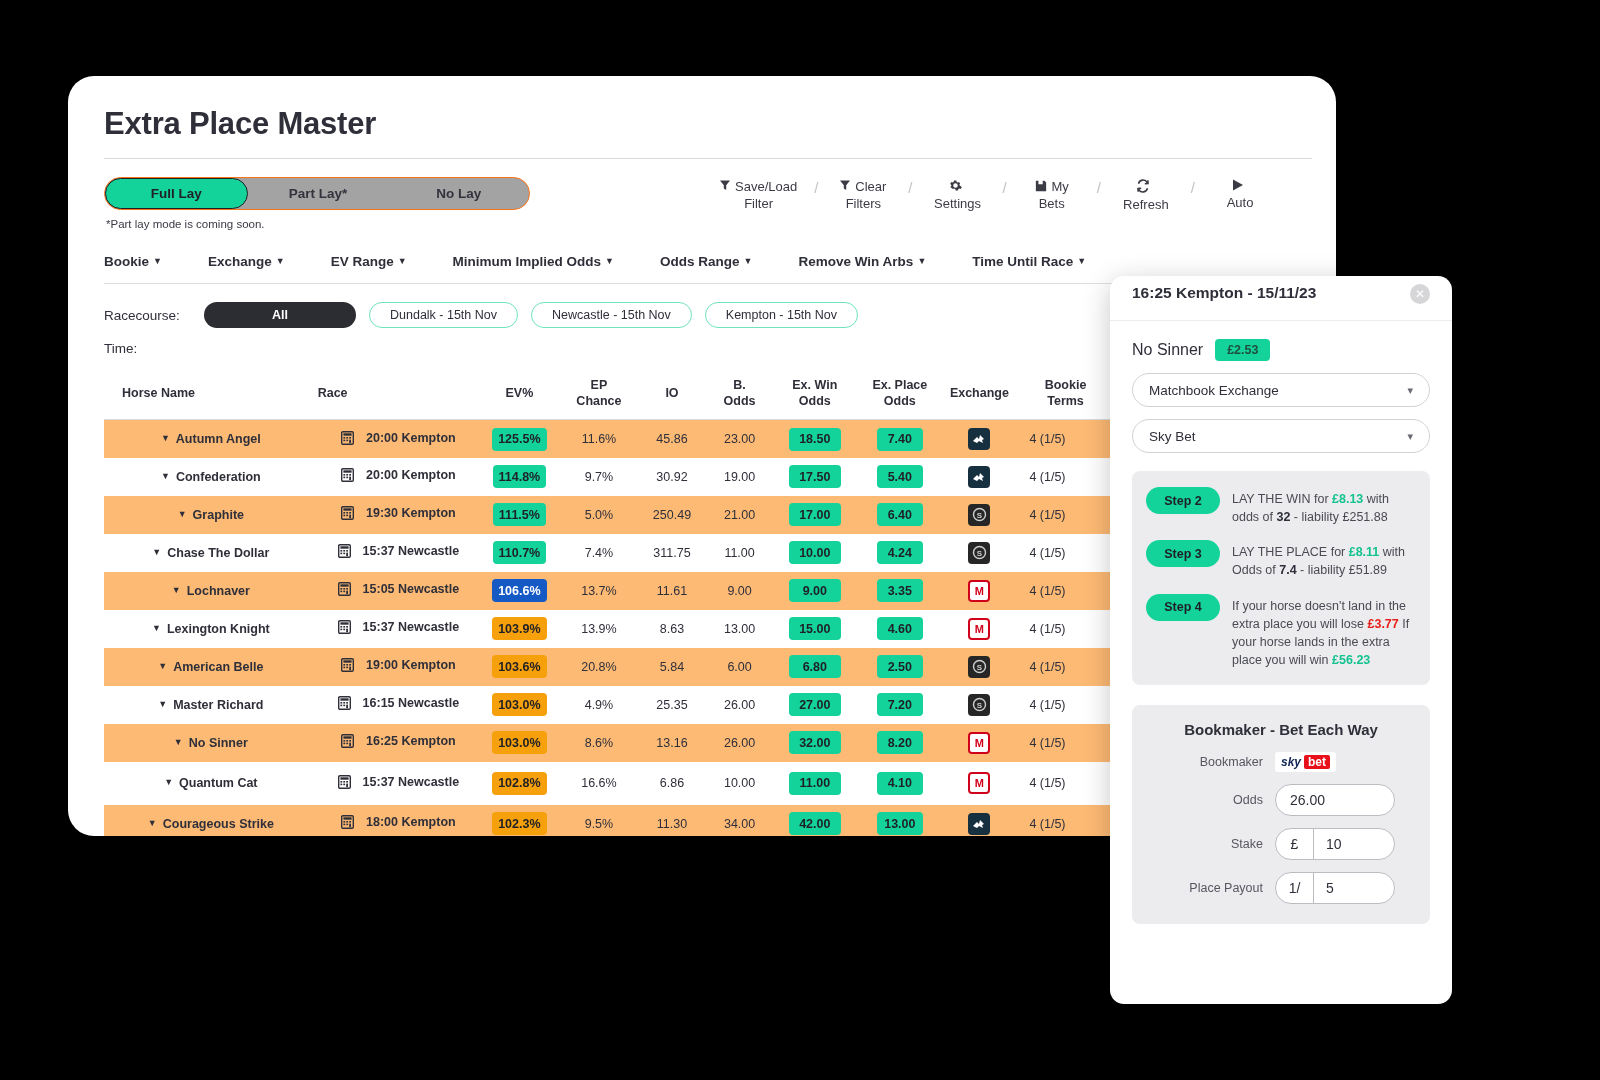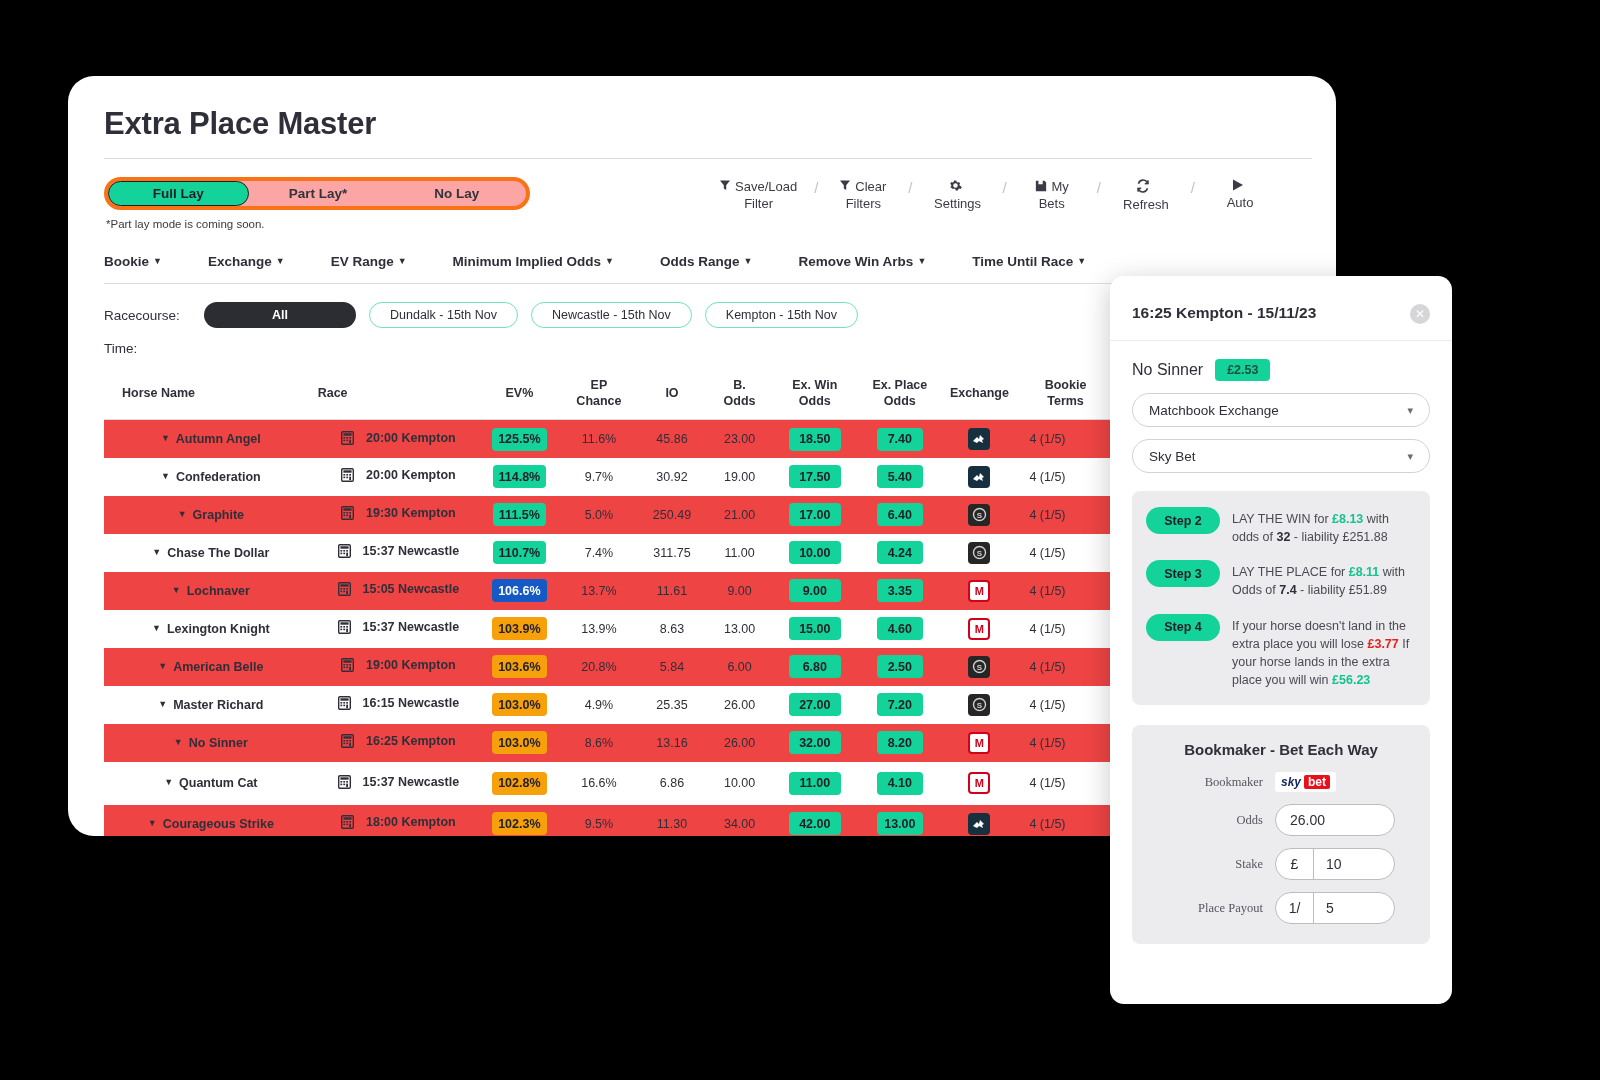--- a/index.html
+++ b/index.html
@@ -29,23 +29,23 @@
     letter-spacing: -0.2px;
     padding-bottom: 16px;
   }
   .title-rule { height: 1px; background: #d9d9de; width: 1208px; margin-left: 0; }
 
   
   .mode-row { display: flex; align-items: flex-start; margin-top: 18px; }
   .seg-group {
     display: flex; align-items: flex-end;
     width: 426px; height: 33px;
-    border: 4px solid #f97316;
+    border: 1px solid #f97316;
     border-radius: 18px;
-    background: #fca5a5;
+    background: #a3a3a3;
   }
   .seg {
     flex: 1; height: 100%;
     display: flex; align-items: center; justify-content: center;
     font-size: 13.5px; font-weight: bold; color: #33333d;
     border-radius: 18px;
     cursor: pointer;
   }
   .seg.active {
     background: #13d39a;
@@ -123,21 +123,21 @@
     line-height: 1.25;
   }
   .th-horse { text-align: left; padding-left: 18px !important; width: 196px; }
   .th-race  { text-align: left; width: 148px; }
   .th-c     { text-align: center; }
   table.data tbody td {
     font-size: 12.5px; color: #2f2f3a;
     height: 38px; padding: 0; vertical-align: middle;
     text-align: center;
   }
-  tbody tr.odd { background: #ef4444; }
+  tbody tr.odd { background: #fdba74; }
   tbody tr.even { background: #ffffff; }
   td.horse { text-align: left; padding-left: 18px; font-weight: bold; font-size: 13px; }
   td.race  { text-align: left; font-weight: bold; }
   .tri { color: #2f2f3a; font-size: 9px; margin-right: 6px; vertical-align: 2px; }
   .calc-ico { display: inline-block; margin-right: 12px; vertical-align: -3px; }
   .pill {
     display: inline-flex; align-items: center; justify-content: center;
     min-width: 52px; height: 23px; border-radius: 4px;
     font-size: 12.5px; font-weight: bold; color: #1f1f25;
     padding: 0 6px;
@@ -177,21 +177,21 @@
   
   .detail-panel {
     position: absolute;
     left: 1110px; top: 276px;
     width: 342px; height: 728px;
     background: #ffffff;
     border-radius: 14px;
     box-shadow: 0 6px 28px rgba(0,0,0,0.22);
     overflow: hidden;
   }
-  .dp-inner { padding: 28px 22px 0 22px; }
+  .dp-inner { padding: 8px 22px 0 22px; }
   .dp-head { display: flex; align-items: flex-start; justify-content: space-between; }
   .dp-title { font-size: 15.5px; font-weight: bold; color: #2f2f3a; }
   .close-btn {
     width: 20px; height: 20px; border-radius: 50%;
     background: #d6d6d9; color: #ffffff;
     display: flex; align-items: center; justify-content: center;
     font-size: 12px; cursor: pointer; line-height: 1;
   }
   .dp-rule { height: 1px; background: #ececee; margin: 16px -22px 0 -22px; }
 
@@ -235,21 +235,21 @@
     padding: 16px 14px 20px 14px;
   }
   .book-title {
     text-align: center; font-size: 15px; font-weight: bold;
     color: #2f2f3a; margin-bottom: 14px;
   }
   .frow { display: flex; align-items: center; justify-content: center; margin-bottom: 12px; }
   .frow:last-child { margin-bottom: 0; }
   .flabel {
     width: 108px; text-align: right; padding-right: 12px;
-    font-size: 12.5px; color: #565660; font-family: Liberation Serif, serif;
+    font-size: 12.5px; color: #565660;
   }
   .fctrl { width: 120px; }
   .skybet-logo {
     display: inline-flex; align-items: center; gap: 3px;
     background: #ffffff; padding: 3px 6px; border-radius: 3px;
   }
   .sky { color: #12285a; font-size: 12px; font-weight: bold; font-style: italic; }
   .bet { background: #e8101b; color: #ffffff; font-size: 12px; font-weight: bold; padding: 0 4px; border-radius: 2px; }
   .inp-single {
     height: 32px; border: 1px solid #bcbcc2; border-radius: 18px;

